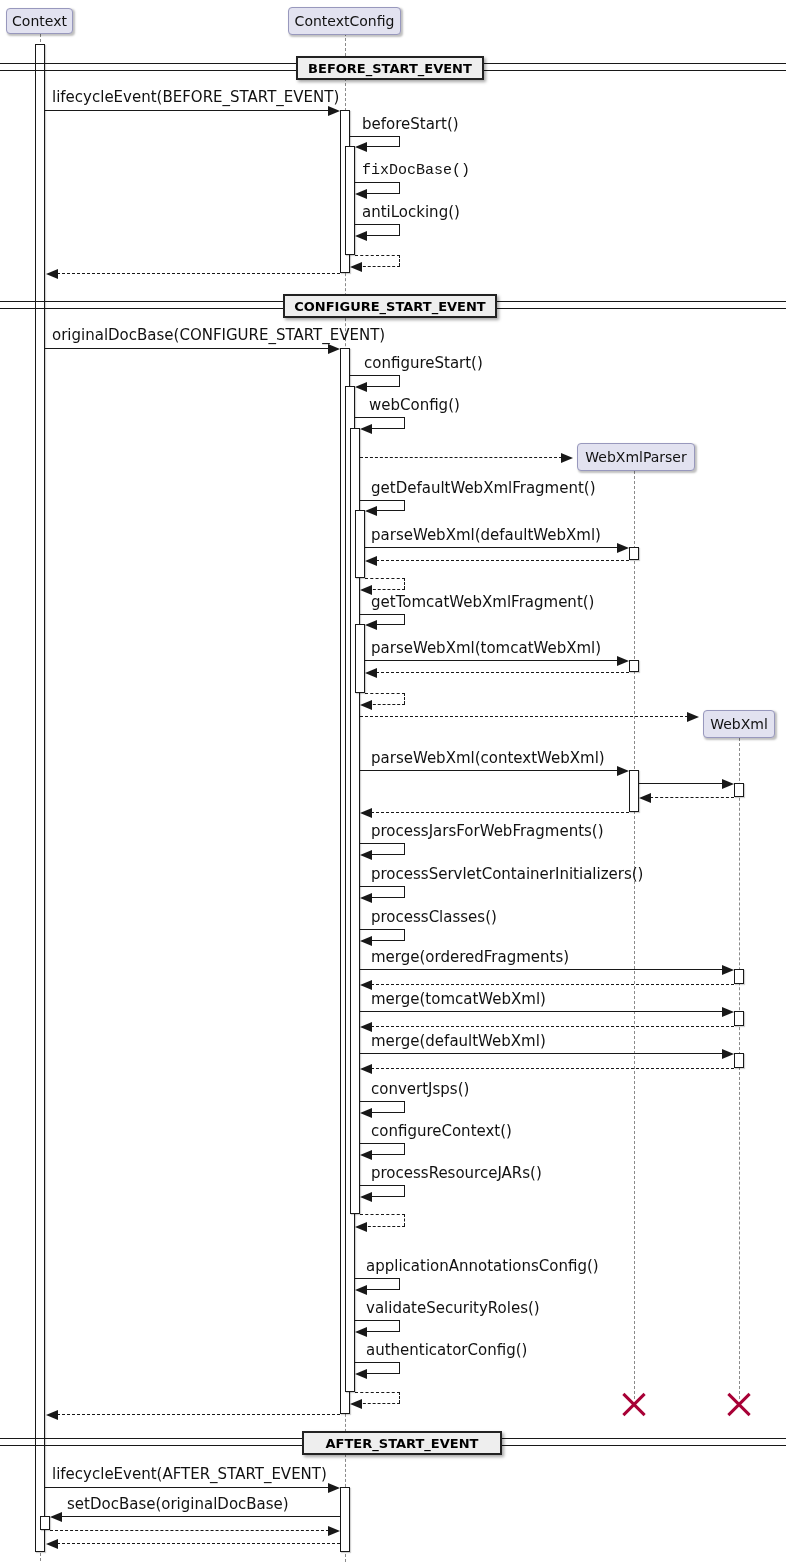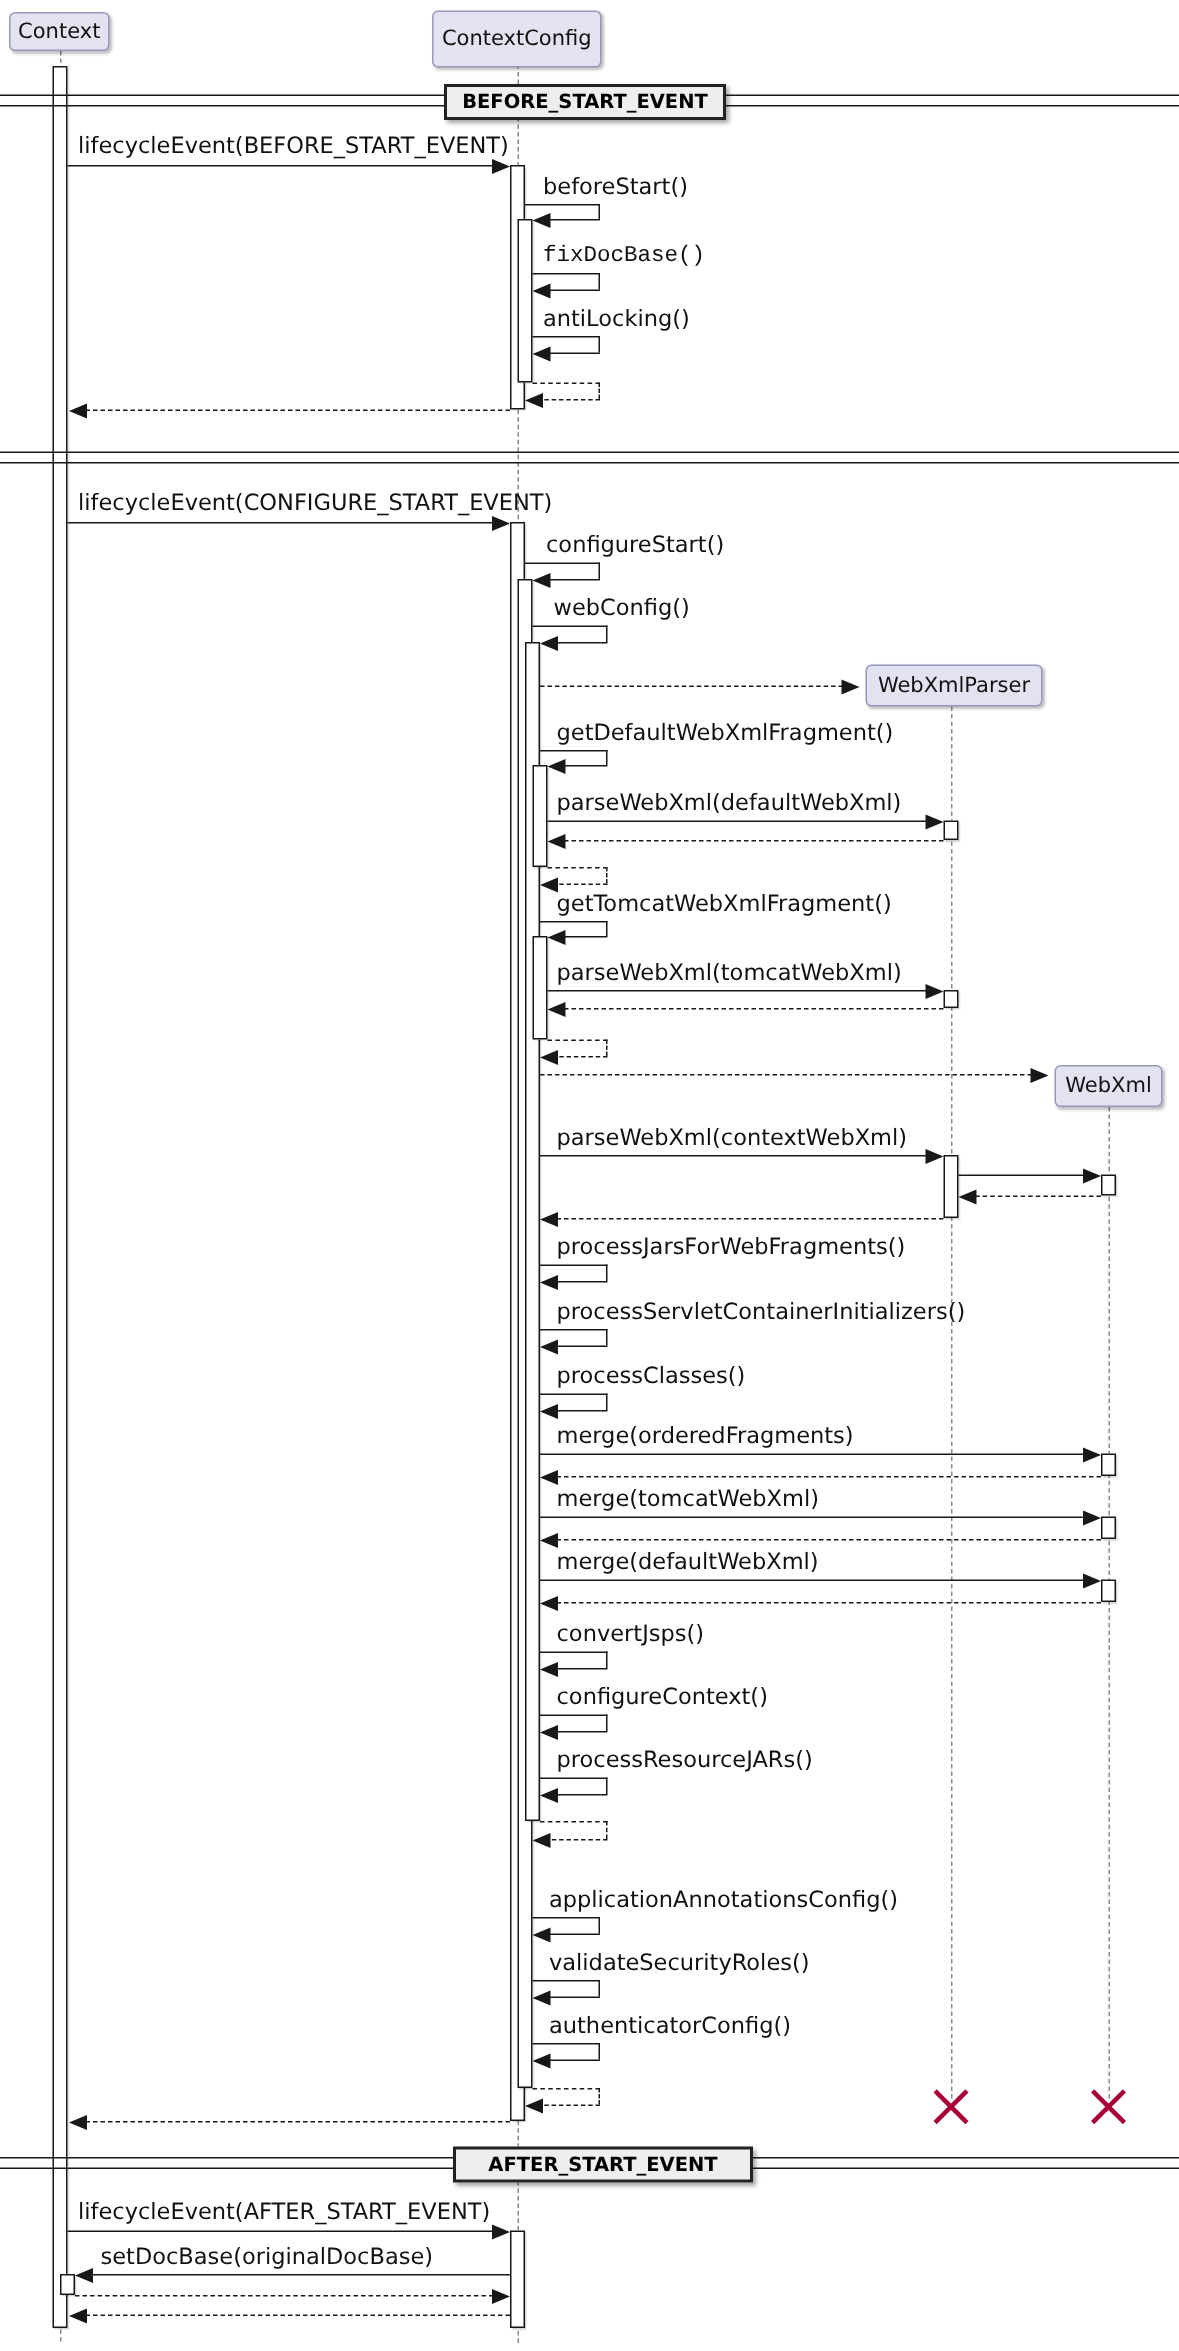--- a/index.html
+++ b/index.html
@@ -56,20 +56,21 @@
     <div class="bar" style="left: 734px; top: 969px; height: 15px;"></div>
     <div class="bar" style="left: 734px; top: 1011px; height: 15px;"></div>
     <div class="bar" style="left: 734px; top: 1053px; height: 15px;"></div>
     <div class="bar" style="left: 340px; top: 1487px; height: 65px;"></div>
     <div class="bar" style="left: 40px; top: 1516px; height: 14px;"></div>
     <div class="divline" style="top: 63px;"></div>
     <div class="divline" style="top: 70px;"></div>
     <div class="divbox" style="left: 296px; top: 56px; width: 188px; height: 24px;">BEFORE_START_EVENT</div>
     <div class="divline" style="top: 301px;"></div>
     <div class="divline" style="top: 308px;"></div>
+    <div class="divbox" style="left: 283px; top: 294px; width: 214px; height: 24px;">CONFIGURE_START_EVENT</div>
     <div class="divline" style="top: 1438px;"></div>
     <div class="divline" style="top: 1445px;"></div>
     <div class="divbox" style="left: 302px; top: 1431px; width: 200px; height: 24px;">AFTER_START_EVENT</div>
     <div class="hline" style="left: 45px; top: 110px; width: 289px;"></div>
     <div class="arr r" style="left: 328px; top: 106px;"></div>
     <div class="mlabel" style="left: 52px; top: 90px;">lifecycleEvent(BEFORE_START_EVENT)</div>
     <div class="hline" style="left: 350px; top: 136px; width: 50px;"></div>
     <div class="vline" style="left: 399px; top: 136px; height: 10px;"></div>
     <div class="hline" style="left: 363px; top: 146px; width: 37px;"></div>
     <div class="arr l" style="left: 355px; top: 142px;"></div>
@@ -85,21 +86,21 @@
     <div class="arr l" style="left: 355px; top: 231px;"></div>
     <div class="mlabel" style="left: 362px; top: 205px;">antiLocking()</div>
     <div class="hline dash" style="left: 355px; top: 255px; width: 45px;"></div>
     <div class="vline dash" style="left: 399px; top: 255px; height: 11px;"></div>
     <div class="hline dash" style="left: 358px; top: 266px; width: 42px;"></div>
     <div class="arr l" style="left: 350px; top: 262px;"></div>
     <div class="hline dash" style="left: 52px; top: 273px; width: 288px;"></div>
     <div class="arr l" style="left: 46px; top: 269px;"></div>
     <div class="hline" style="left: 45px; top: 348px; width: 289px;"></div>
     <div class="arr r" style="left: 328px; top: 344px;"></div>
-    <div class="mlabel" style="left: 52px; top: 328px;">lifecycleEvent(CONFIGURE_START_EVENT)</div>
+    <div class="mlabel" style="left: 52px; top: 328px;">originalDocBase(CONFIGURE_START_EVENT)</div>
     <div class="hline" style="left: 350px; top: 375px; width: 50px;"></div>
     <div class="vline" style="left: 399px; top: 375px; height: 11px;"></div>
     <div class="hline" style="left: 363px; top: 386px; width: 37px;"></div>
     <div class="arr l" style="left: 355px; top: 382px;"></div>
     <div class="mlabel" style="left: 364px; top: 356px;">configureStart()</div>
     <div class="hline" style="left: 355px; top: 417px; width: 50px;"></div>
     <div class="vline" style="left: 404px; top: 417px; height: 11px;"></div>
     <div class="hline" style="left: 368px; top: 428px; width: 37px;"></div>
     <div class="arr l" style="left: 360px; top: 424px;"></div>
     <div class="mlabel" style="left: 369px; top: 398px;">webConfig()</div>
@@ -220,16 +221,16 @@
     <div class="hline" style="left: 56px; top: 1516px; width: 284px;"></div>
     <div class="arr l" style="left: 50px; top: 1512px;"></div>
     <div class="mlabel" style="left: 67px; top: 1497px;">setDocBase(originalDocBase)</div>
     <div class="hline dash" style="left: 50px; top: 1530px; width: 284px;"></div>
     <div class="arr r" style="left: 328px; top: 1526px;"></div>
     <div class="hline dash" style="left: 52px; top: 1543px; width: 288px;"></div>
     <div class="arr l" style="left: 46px; top: 1539px;"></div>
     <div class="destroy" style="left: 621px; top: 1392px;"></div>
     <div class="destroy" style="left: 726px; top: 1392px;"></div>
     <div class="participant" style="left: 6px; top: 8px; width: 67px; height: 26px;">Context</div>
-    <div class="participant" style="left: 288px; top: 7px; width: 113px; height: 38px;">ContextConfig</div>
+    <div class="participant" style="left: 288px; top: 7px; width: 113px; height: 28px;">ContextConfig</div>
     <div class="participant" style="left: 577px; top: 443px; width: 118px; height: 28px;">WebXmlParser</div>
     <div class="participant" style="left: 703px; top: 710px; width: 72px; height: 28px;">WebXml</div>
   </div>
 
 </body></html>

